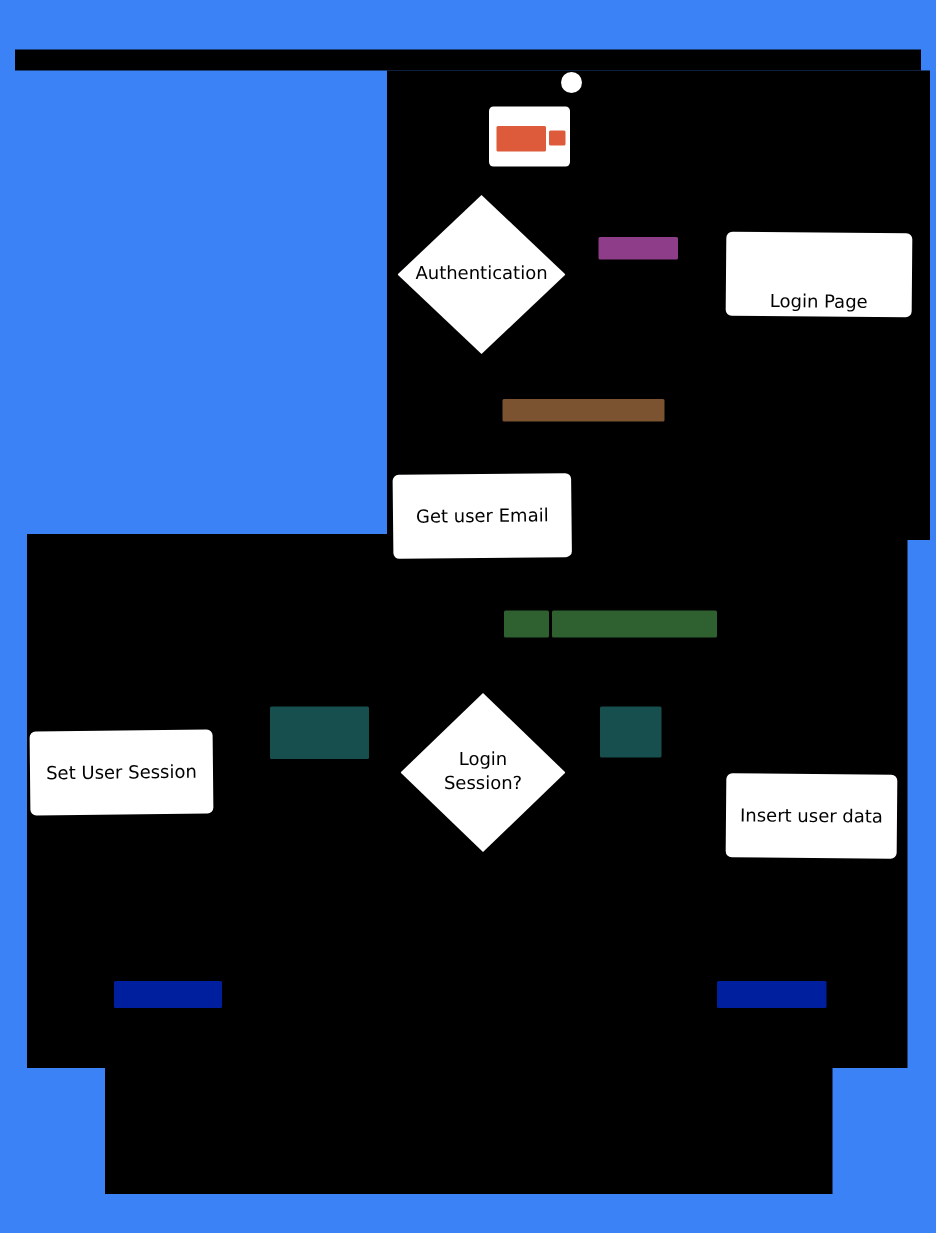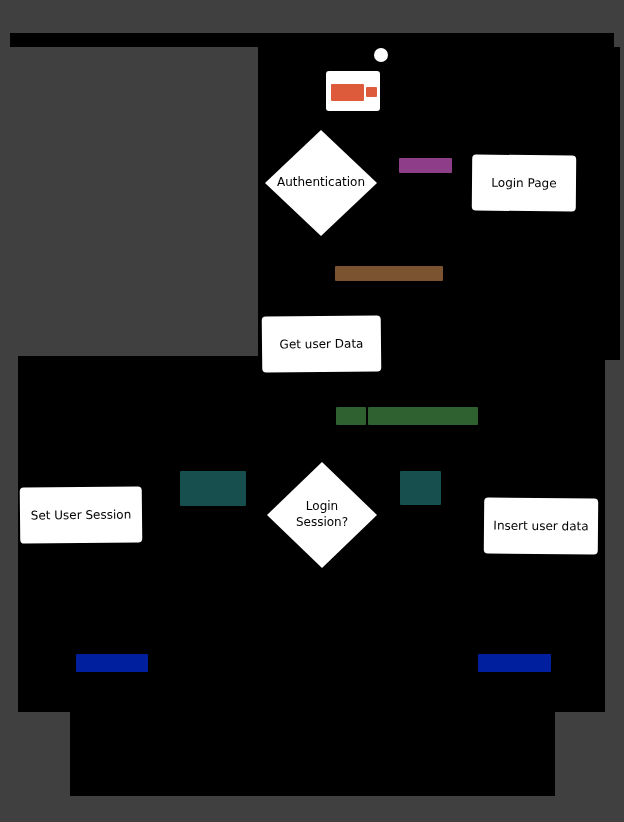--- a/index.html
+++ b/index.html
@@ -1,20 +1,20 @@
 <!DOCTYPE html>
 <html><head>
 <meta charset="utf-8">
 <style>
   html, body { margin: 0; padding: 0; background: #ffffff; }
   .stage {
     position: relative;
     width: 624px;
     height: 822px;
-    background: #404040;
+    background: #3b82f6;
     overflow: hidden;
     font-family: "DejaVu Sans", sans-serif;
     color: #000000;
   }
   .black-region { position: absolute; background: #000000; z-index: 1; }
   .node-box {
     position: absolute;
     background: #ffffff;
     border-radius: 4px;
     display: flex;
@@ -73,46 +73,46 @@
     <div class="bar" style="left: 5px; top: 13px; width: 33px; height: 17px; background-color: rgb(221, 90, 58);"></div>
     <div class="bar" style="left: 40px; top: 16px; width: 11px; height: 10px; background-color: rgb(221, 90, 58);"></div>
   </div>
 
   <div class="diamond" style="left:265px; top:130px; width:112px; height:106px;">
     <span>Authentication</span>
   </div>
 
   <div class="edge-label" style="left: 399px; top: 158px; width: 53px; height: 15px; background-color: rgb(142, 61, 136);"></div>
 
-  <div class="node-box tilt-r" style="left:472px; top:155px; width:104px; height:56px;">
+  <div class="node-box tilt-r" style="left:484px; top:155px; width:124px; height:56px;align-items:flex-end;">
     <span>Login Page</span>
   </div>
 
   <div class="edge-label" style="left: 335px; top: 266px; width: 108px; height: 15px; background-color: rgb(123, 83, 48);"></div>
 
   <div class="node-box tilt-l" style="left:262px; top:316px; width:119px; height:56px;">
-    <span>Get user Data</span>
+    <span>Get user Email</span>
   </div>
 
   <div class="edge-label" style="left: 336px; top: 407px; width: 30px; height: 18px; background-color: rgb(46, 96, 48);"></div>
   <div class="edge-label" style="left: 368px; top: 407px; width: 110px; height: 18px; background-color: rgb(46, 96, 48);"></div>
 
   <div class="edge-label" style="left: 180px; top: 471px; width: 66px; height: 35px; background-color: rgb(23, 79, 79);"></div>
   <div class="edge-label" style="left: 400px; top: 471px; width: 41px; height: 34px; background-color: rgb(23, 79, 79);"></div>
 
   <div class="diamond" style="left:267px; top:462px; width:110px; height:106px;">
     <span>Login</span>
     <span>Session?</span>
   </div>
 
   <div class="node-box tilt-l" style="left:20px; top:487px; width:122px; height:56px;">
     <span>Set User Session</span>
   </div>
 
-  <div class="node-box tilt-r" style="left:484px; top:498px; width:114px; height:56px;">
+  <div class="node-box tilt-r" style="left:484px; top:516px; width:114px; height:56px;">
     <span>Insert user data</span>
   </div>
 
   <div class="edge-label" style="left: 76px; top: 654px; width: 72px; height: 18px; background-color: rgb(0, 31, 158);"></div>
   <div class="edge-label" style="left: 478px; top: 654px; width: 73px; height: 18px; background-color: rgb(0, 31, 158);"></div>
 
 
 </div>
 
 </body></html>

